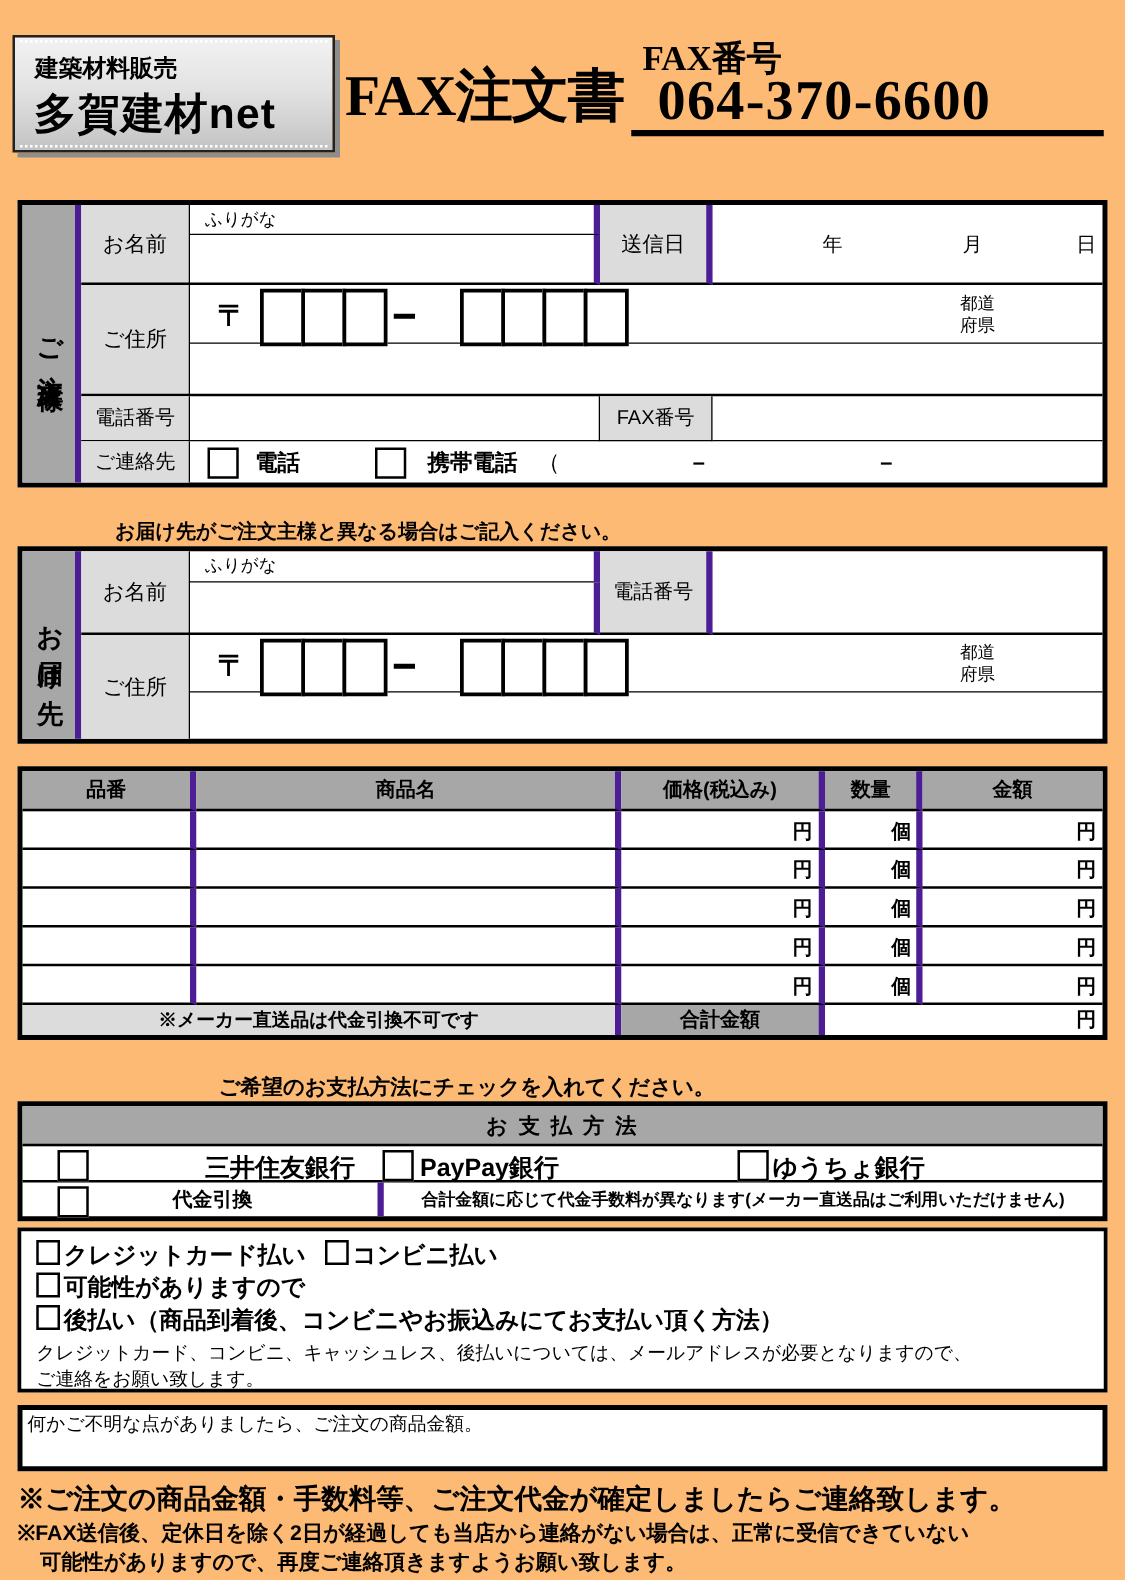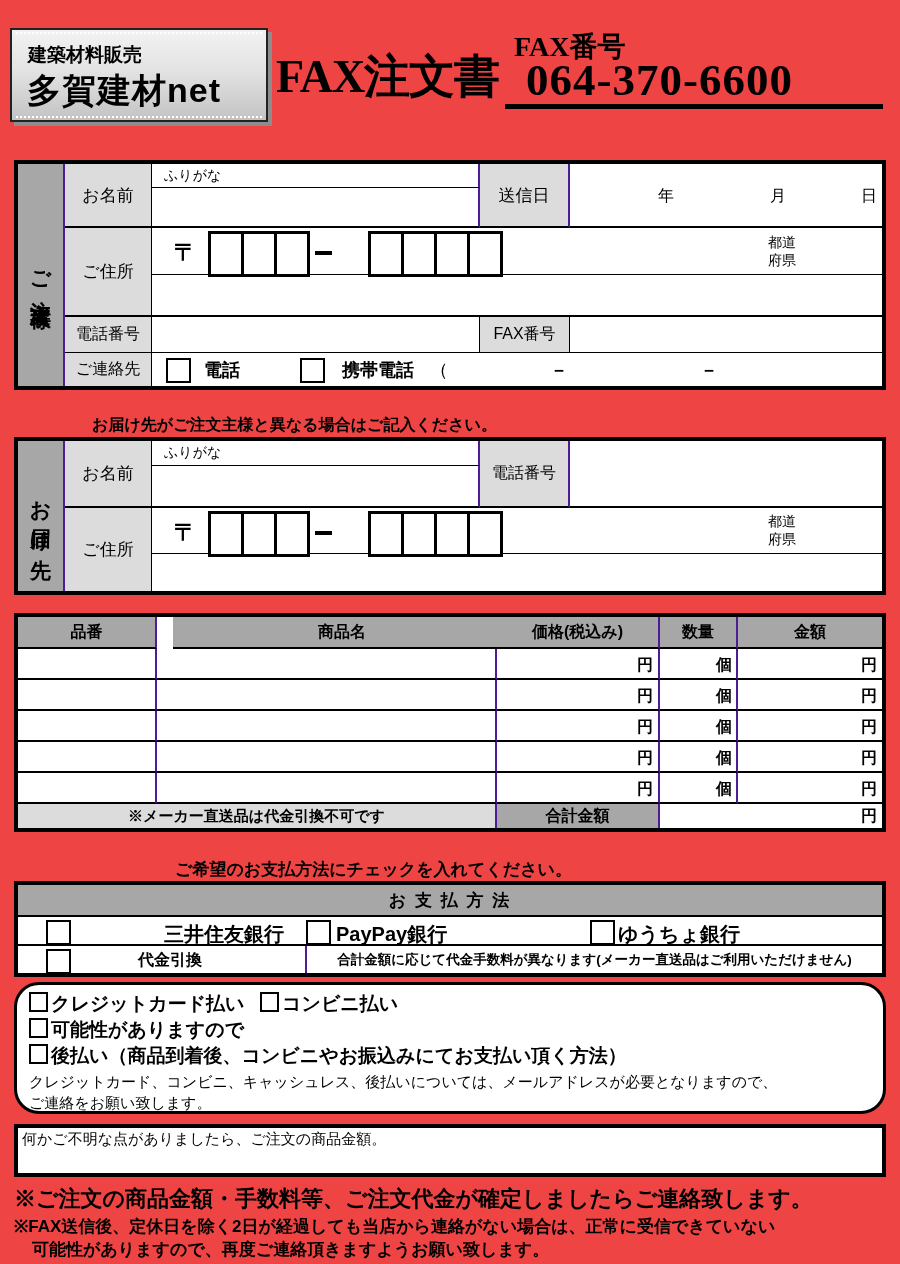--- a/index.html
+++ b/index.html
@@ -1,24 +1,24 @@
 <!DOCTYPE html>
 <html><head>
 <meta charset="utf-8">
 <style>
   html,body{margin:0;padding:0;background:#fff;}
-  .page{position:relative;width:900px;height:1264px;background:#ef4444;overflow:hidden;
+  .page{position:relative;width:900px;height:1264px;background:#fdba74;overflow:hidden;
         font-family:"Liberation Sans",sans-serif;color:#000;}
   .abs{position:absolute;box-sizing:border-box;}
   .tbl{position:absolute;box-sizing:border-box;border:4px solid #000;background:#fff;}
   .cell{position:absolute;box-sizing:border-box;}
   .gray{background:#a7a7a7;}
   .lg{background:#dcdcdc;}
   .br1{border-right:1.5px solid #000;}
-  .br2{border-right:2px solid #4c1d95;}
+  .br2{border-right:5px solid #4c1d95;}
   .bb1{border-bottom:1px solid #000;}
   .bb15{border-bottom:1.5px solid #000;}
   .bb2{border-bottom:2px solid #000;}
   .ctr{display:flex;align-items:center;justify-content:center;}
   .vside{writing-mode:vertical-rl;text-orientation:upright;font-size:21px;font-weight:bold;
          letter-spacing:3px;display:flex;align-items:center;justify-content:center;}
   .cb{position:absolute;width:21px;height:21px;border:2.5px solid #000;background:#fff;}
   .pbox{position:absolute;width:30px;height:40px;border:3px solid #000;top:3px;background:#fff;}
   .pdash{position:absolute;width:17px;height:4px;background:#000;top:23px;}
   .serif{font-family:"Liberation Serif",serif;}
@@ -123,21 +123,21 @@
         <div>都道</div>
         <div>府県</div>
       </div>
     </div>
     <div class="cell" style="left:134px;top:113px;width:730px;height:37px;"></div>
   </div>
 
   <div class="tbl" style="left:14px;top:613px;width:872px;height:219px;">
 
     <div class="cell gray br2 bb2 ctr b" style="left:0;top:0;width:139px;height:32px;font-size:16px;">品番</div>
-    <div class="cell gray br2 bb2 ctr b" style="left:139px;top:0;width:340px;height:32px;font-size:16px;margin-left:16px;">商品名</div>
+    <div class="cell gray br2 bb2 ctr b" style="left:139px;top:0;width:340px;height:32px;font-size:16px;">商品名</div>
     <div class="cell gray br2 bb2 ctr b" style="left:479px;top:0;width:163px;height:32px;font-size:16px;">価格(税込み)</div>
     <div class="cell gray br2 bb2 ctr b" style="left:642px;top:0;width:78px;height:32px;font-size:16px;">数量</div>
     <div class="cell gray bb2 ctr b" style="left:720px;top:0;width:144px;height:32px;font-size:16px;">金額</div>
 
     <div class="cell br2 bb2" style="left:0;top:32px;width:139px;height:31px;"></div>
     <div class="cell br2 bb2" style="left:139px;top:32px;width:340px;height:31px;"></div>
     <div class="cell br2 bb2 b" style="left:479px;top:32px;width:163px;height:31px;font-size:16px;text-align:right;">
         <span style="position:absolute;right:5px;top:6px;">円</span>
       </div>
     <div class="cell br2 bb2 b" style="left:642px;top:32px;width:78px;height:31px;font-size:16px;">
@@ -216,21 +216,21 @@
       <span class="abs" style="left:600px;top:4px;">ゆうちょ銀行</span>
     </div>
 
     <div class="cell br2" style="left:0;top:61px;width:289px;height:27px;font-size:16px;font-weight:bold;padding-left:24px;">
       <div class="cb" style="left:28px;top:3px;"></div>
       <span class="abs" style="left:120px;top:4px;">代金引換</span>
     </div>
     <div class="cell ctr b" style="left:289px;top:61px;width:575px;height:27px;font-size:13.5px;white-space:nowrap;">合計金額に応じて代金手数料が異なります(メーカー直送品はご利用いただけません)</div>
   </div>
 
-  <div class="tbl serif" style="left:14px;top:982px;width:872px;height:132px;border-width:3px;border-radius:25px;">
+  <div class="tbl serif" style="left:14px;top:982px;width:872px;height:132px;border-width:3px;">
     <div class="abs b" style="left:12px;top:6px;font-size:19px;">
       <span style="display:inline-block;width:15px;height:16px;border:2px solid #000;margin-right:3px;vertical-align:-2px;"></span><span>クレジットカード払い</span>
     </div>
     <div class="abs b" style="left:243px;top:6px;font-size:19px;">
       <span style="display:inline-block;width:15px;height:16px;border:2px solid #000;margin-right:3px;vertical-align:-2px;"></span><span>コンビニ払い</span>
     </div>
     <div class="abs b" style="left:12px;top:32px;font-size:19px;">
       <span style="display:inline-block;width:15px;height:16px;border:2px solid #000;margin-right:3px;vertical-align:-2px;"></span><span>可能性がありますので</span>
     </div>
     <div class="abs b" style="left:12px;top:58px;font-size:19px;">

